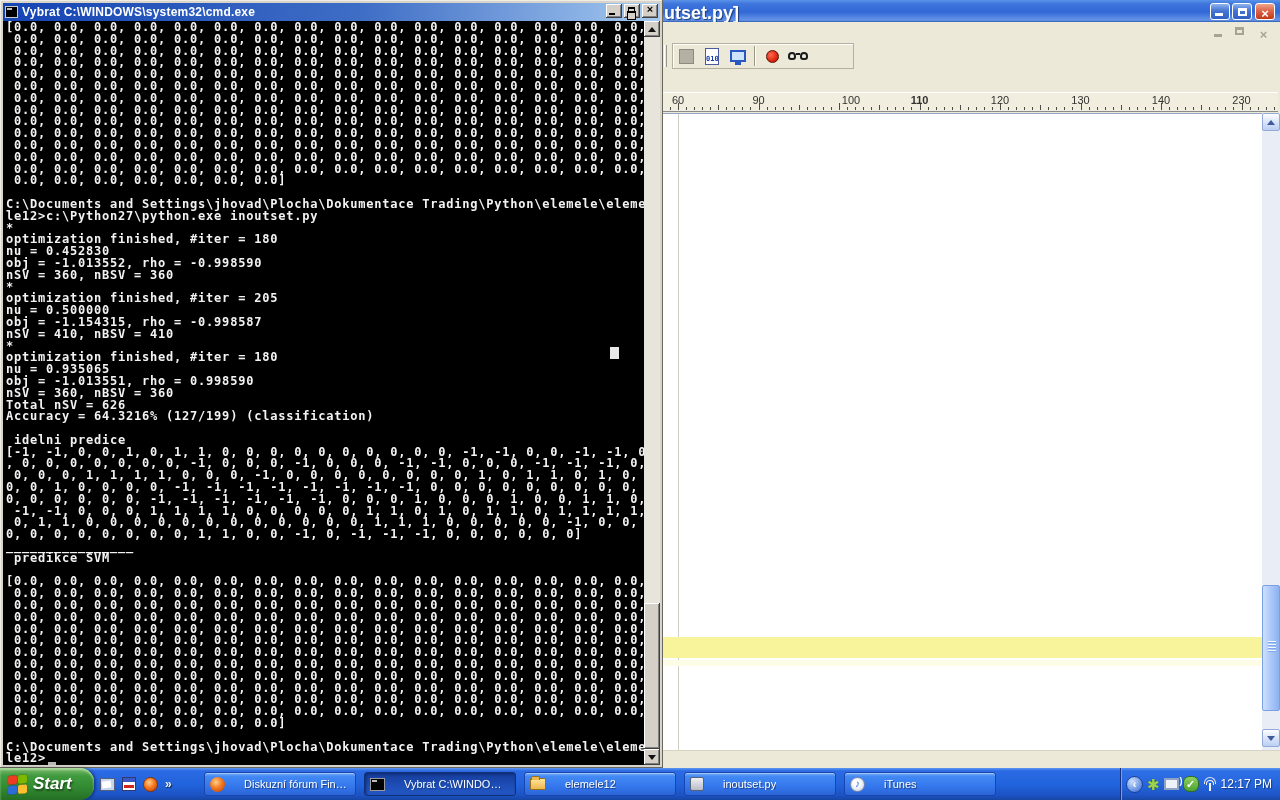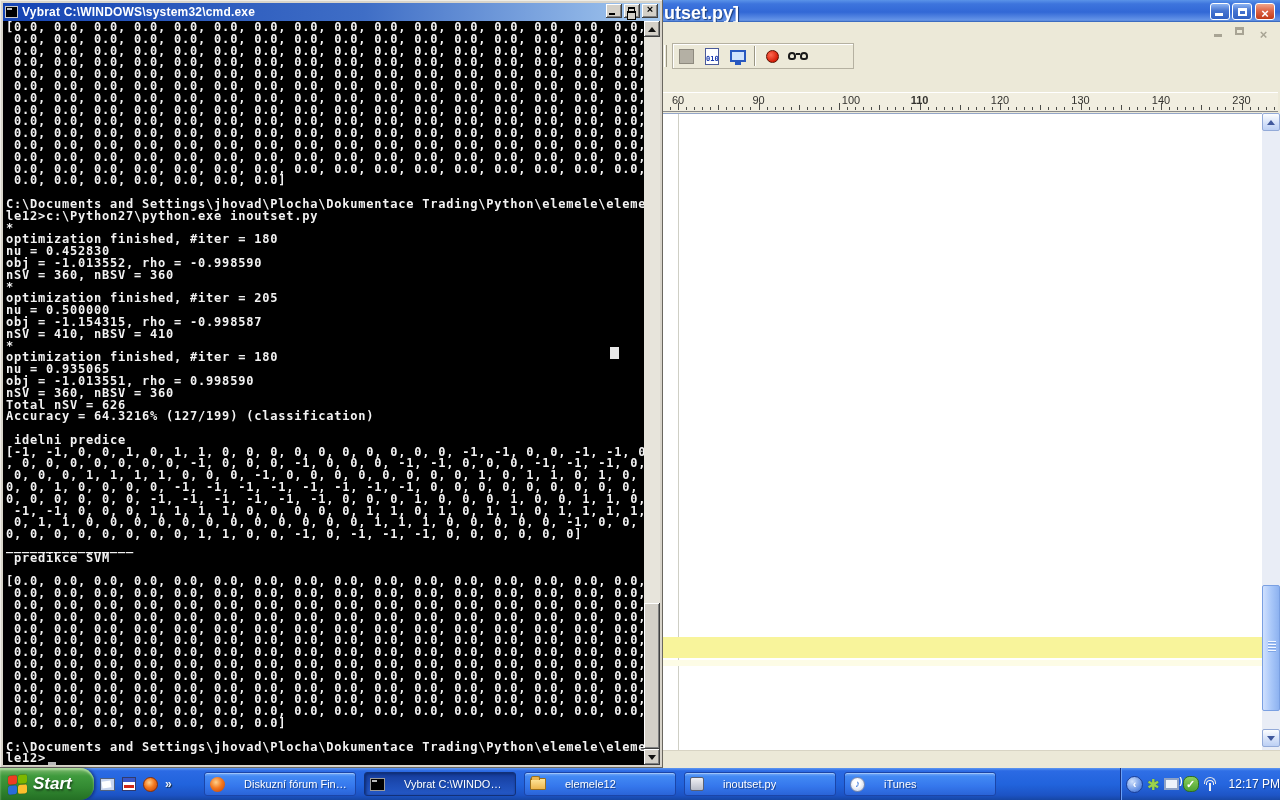--- a/index.html
+++ b/index.html
@@ -144,21 +144,21 @@
     display:flex; align-items:center; justify-content:center; }
   .tray-flower { color:#9bd24e; font-size:15px; line-height:15px; text-shadow:0 0 1px #2c5c10; }
   .tray-netmon { width:15px; height:12px; border:2px solid #8ea2c6; background:#eef3fb; position:relative; }
   .tray-netmon:after { content:")"; position:absolute; right:-6px; top:-4px; color:#fff; font-size:9px; font-weight:bold; }
   .tray-shield { width:16px; height:16px; border-radius:40%; background:linear-gradient(180deg,#8ed05e,#4ea332); border:1px solid #2e6e1c;
     color:#fff; font-size:11px; font-weight:bold; display:flex; align-items:center; justify-content:center; }
   .tray-wifi { position:relative; width:14px; height:14px; }
   .tray-wifi .mast { position:absolute; left:6px; bottom:0; width:2px; height:8px; background:#f2f2f2; }
   .tray-wifi .a1 { position:absolute; left:3px; top:3px; width:8px; height:5px; border:1.5px solid #f2f2f2; border-bottom:none; border-radius:6px 6px 0 0; }
   .tray-wifi .a2 { position:absolute; left:1px; top:0; width:12px; height:7px; border:1.5px solid #e8e8e8; border-bottom:none; border-radius:8px 8px 0 0; }
-  .tray-clock { color:#fff; font-size:12px; margin-left:8px; text-shadow:1px 1px 1px #123a80; white-space:nowrap; }
+  .tray-clock { color:#fff; font-size:12px; margin-left:0; text-shadow:1px 1px 1px #123a80; white-space:nowrap; }
 </style>
 </head>
 <body>
 
 <div id="screen">
 
   <div class="editor-window">
     <div class="e-titlebar">
       <span class="e-title">utset.py]</span>
       <div class="luna-btn" style="right:50px;">

